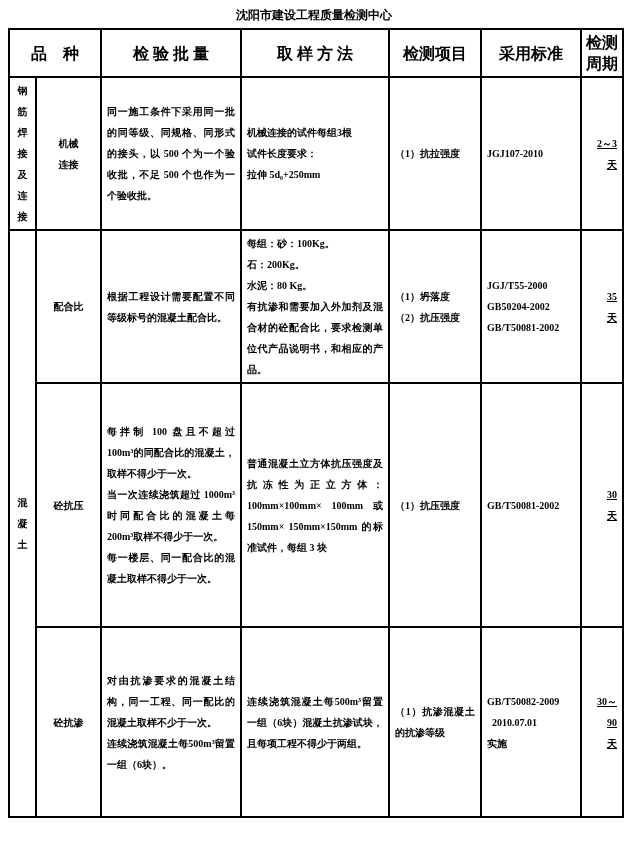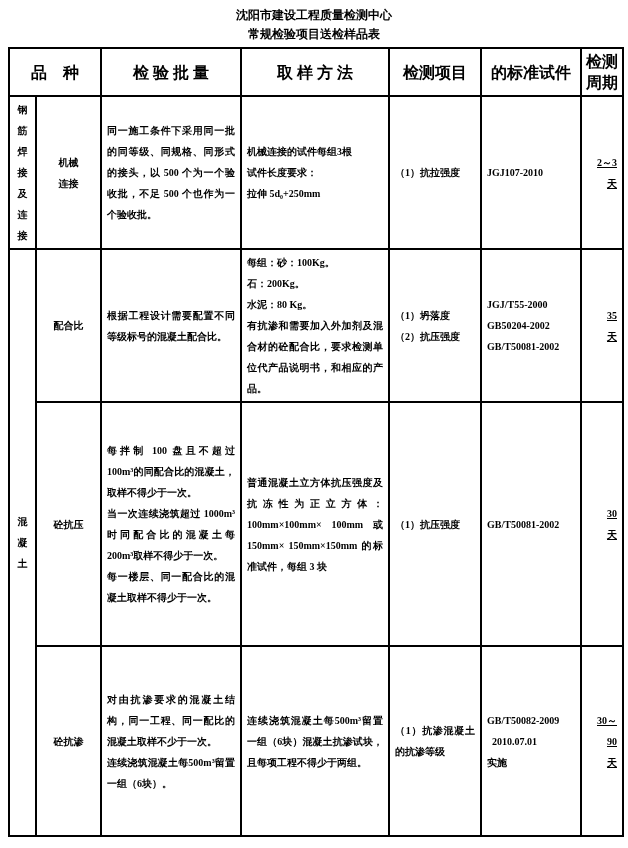--- a/index.html
+++ b/index.html
@@ -83,40 +83,39 @@
   tr.r3 > td { height: 244px; }
   tr.r4 > td { height: 190px; }
 </style>
 </head>
 <body>
 
 <div class="page">
 
   <div class="doc-title">
     <div>沈阳市建设工程质量检测中心</div>
-    <div>常规检验项目送检样品表</div>
   </div>
 
   <table class="main">
     <colgroup>
       <col style="width:27px">
       <col style="width:65px">
       <col style="width:140px">
       <col style="width:148px">
       <col style="width:92px">
       <col style="width:100px">
       <col style="width:42px">
     </colgroup>
     <thead>
       <tr>
         <th colspan="2">品　种</th>
         <th>检 验 批 量</th>
         <th>取 样 方 法</th>
         <th>检测项目</th>
-        <th>的标准试件</th>
+        <th>采用标准</th>
         <th>检测
 周期</th>
       </tr>
     </thead>
     <tbody>
       <tr class="r1">
         <td class="cat">钢筋焊接及连接</td>
         <td class="sub pre">机械
 连接</td>
         <td class="txt pre">同一施工条件下采用同一批的同等级、同规格、同形式的接头，以 500 个为一个验收批，不足 500 个也作为一个验收批。</td>

